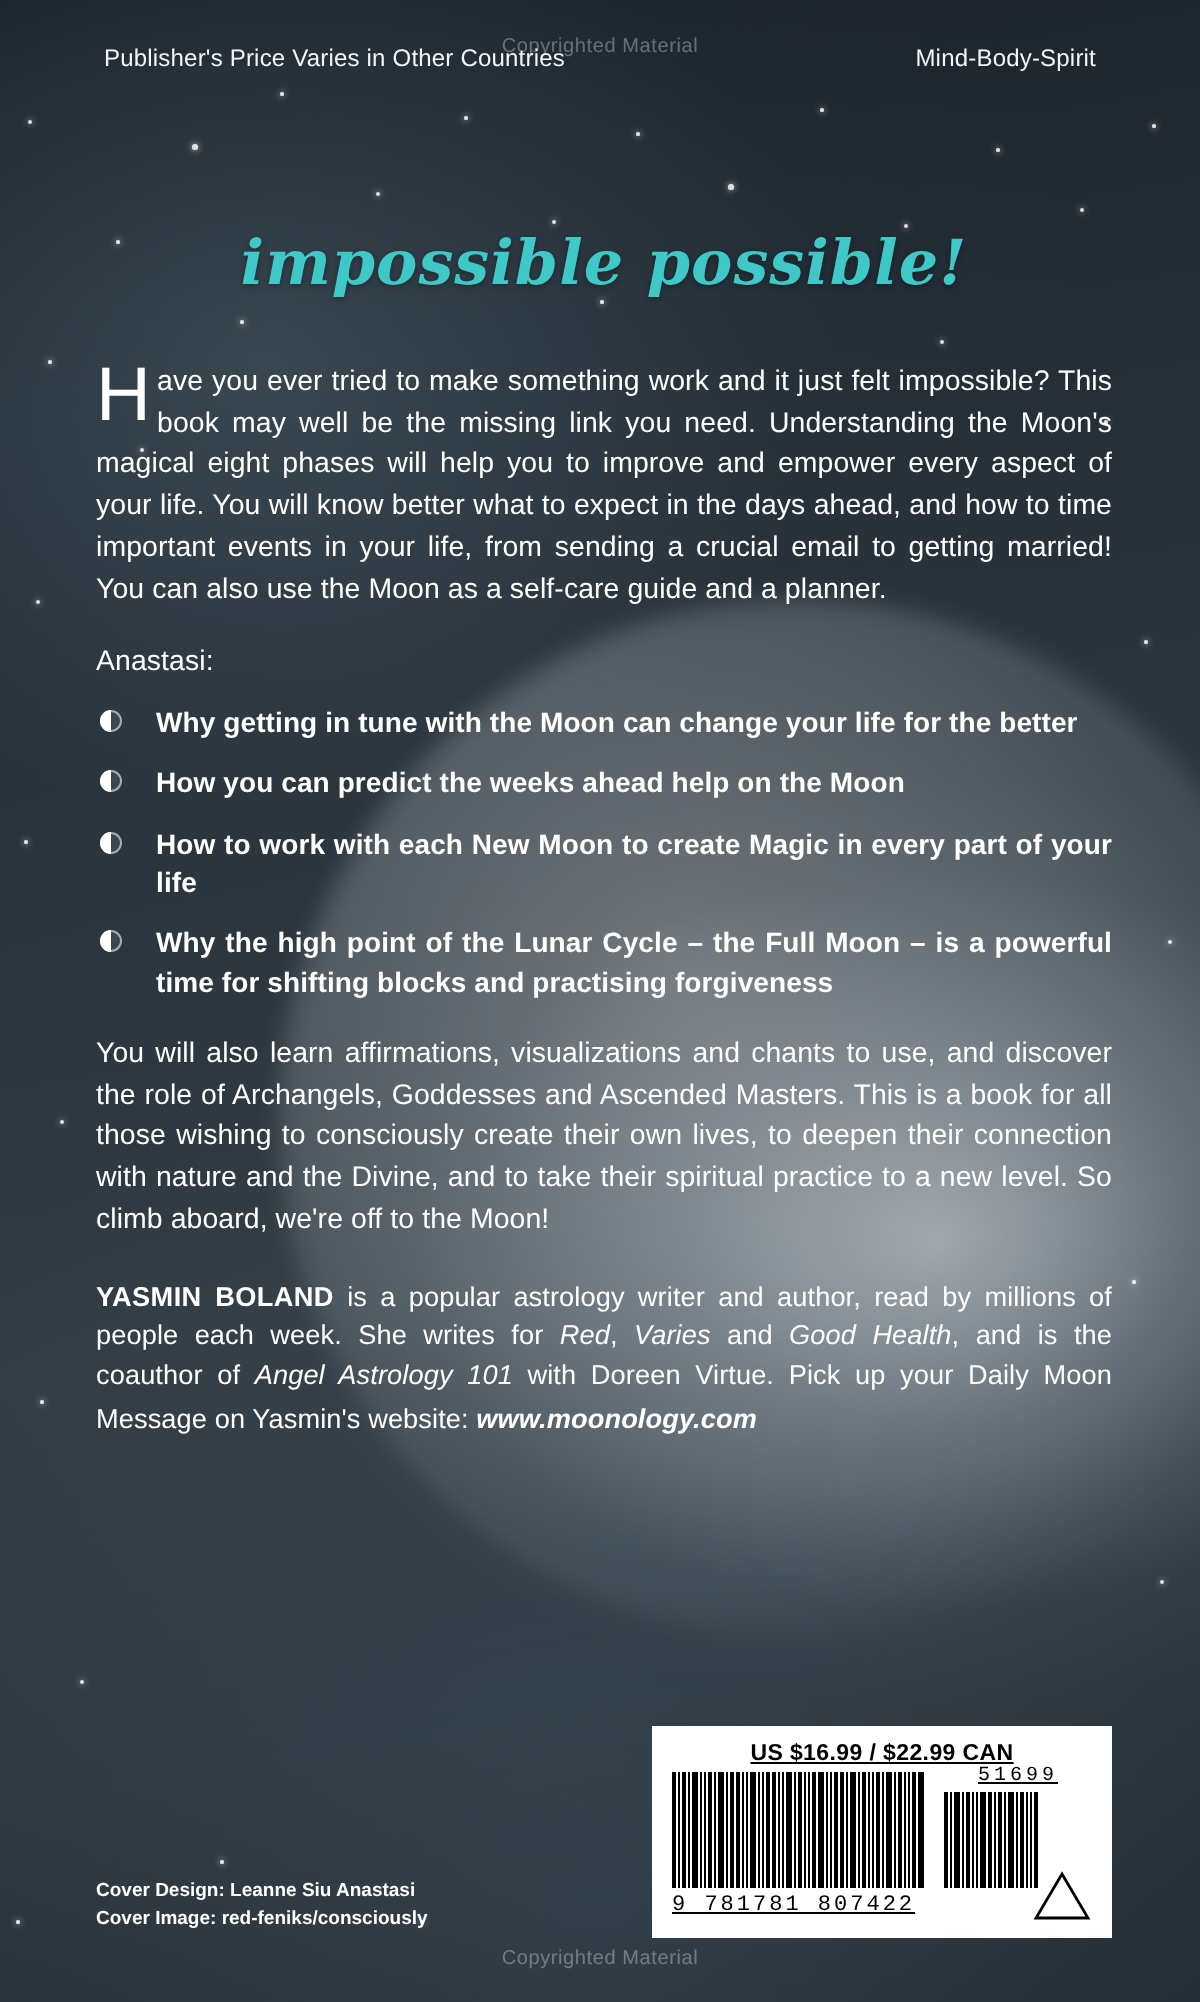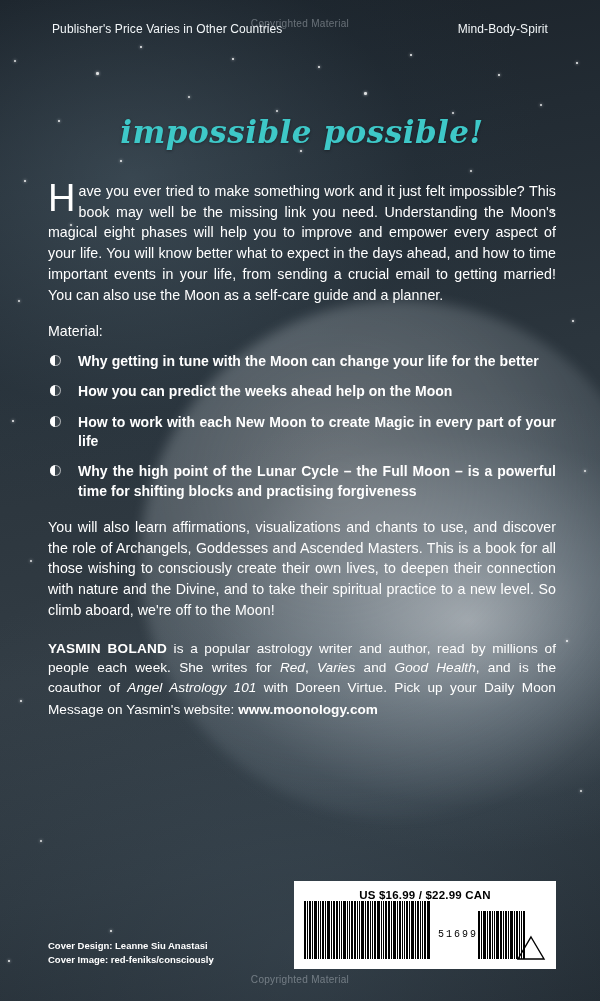--- a/index.html
+++ b/index.html
@@ -142,41 +142,42 @@
   }
 
   .author-block {
     margin-top: 18px;
     font-size: 13.6px;
     line-height: 1.45;
     text-align: justify;
   }
   .author-block .name { font-weight: bold; letter-spacing: 0.2px; }
   .author-block i { font-style: italic; }
-  .website { font-weight: bold; display: inline-block; margin-top: 2px; }
+  .website { font-weight: bold; display: inline-block; margin-top: 2px; font-style: italic; }
 
   .credits {
     position: absolute;
     left: 48px;
     bottom: 34px;
     font-size: 9.5px;
     font-weight: bold;
     line-height: 1.5;
     color: #ffffff;
   }
 
   .barcode-box {
     position: absolute;
     right: 44px;
     bottom: 32px;
-    width: 262px;
+    width: 230px;
     background: #ffffff;
     color: #000000;
     padding: 8px 10px 10px 10px;
     box-sizing: border-box;
+    text-decoration: underline;
   }
   .barcode-box .price {
     text-align: center;
     font-size: 11.5px;
     font-weight: bold;
     letter-spacing: 0.2px;
   }
   .barcode-box .isbn {
     text-align: center;
     font-size: 11px;
@@ -192,21 +193,21 @@
   }
   .bars {
     height: 58px;
     display: flex;
     align-items: flex-end;
     gap: 1px;
   }
   .bars span { display: block; background: #000; height: 100%; }
   .bars-main { flex: 1 1 auto; }
   .bars-side { width: 74px; }
-  .side-wrap { display: flex; flex-direction: row; align-items: center; }
+  .side-wrap { display: flex; flex-direction: column; align-items: center; }
   .side-digits {
     font-family: "Liberation Mono", monospace;
     font-size: 10px;
     letter-spacing: 2px;
     margin-bottom: 2px;
   }
   .ean-digits {
     font-family: "Liberation Mono", monospace;
     font-size: 11px;
     letter-spacing: 1.5px;
@@ -267,21 +268,21 @@
 
     <div class="headline">
       <span class="l2">impossible possible!</span>
     </div>
 
     <div class="body-text">
       <p class="para">
         <span class="dropcap">H</span><span>ave you ever tried to make something work and it just felt impossible? This book may well be the missing link you need. Understanding the Moon's magical eight phases will help you to improve and empower every aspect of your life. You will know better what to expect in the days ahead, and how to time important events in your life, from sending a crucial email to getting married! You can also use the Moon as a self-care guide and a planner.</span>
       </p>
 
-      <div class="discover">Material:</div>
+      <div class="discover">Anastasi:</div>
 
       <ul class="bullets">
         <li>
           <span class="moon-bullet"></span>
           <span>Why getting in tune with the Moon can change your life for the better</span>
         </li>
         <li>
           <span class="moon-bullet"></span>
           <span>How you can predict the weeks ahead help on the Moon</span>
         </li>
@@ -379,19 +380,20 @@
             <span style="width:1px"></span>
           <span style="width:3px"></span>
             <span style="width:1px"></span>
             <span style="width:2px"></span>
           <span style="width:1px"></span>
             <span style="width:1px"></span>
             <span style="width:2px"></span>
         </div>
       </div>
     </div>
+    <div class="ean-digits">9 781781 807422</div>
     <svg class="tri-svg" width="30" height="26" viewBox="0 0 30 26">
       <polygon points="15,2 28,24 2,24" fill="none" stroke="#000" stroke-width="1.4"></polygon>
     </svg>
   </div>
 
   <div class="watermark wm-bottom">Copyrighted Material</div>
 </div>
 
 </body></html>

